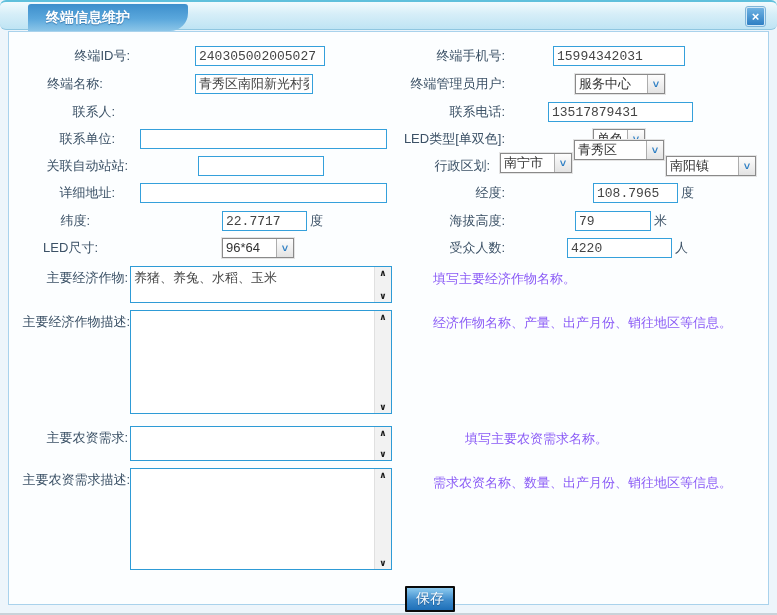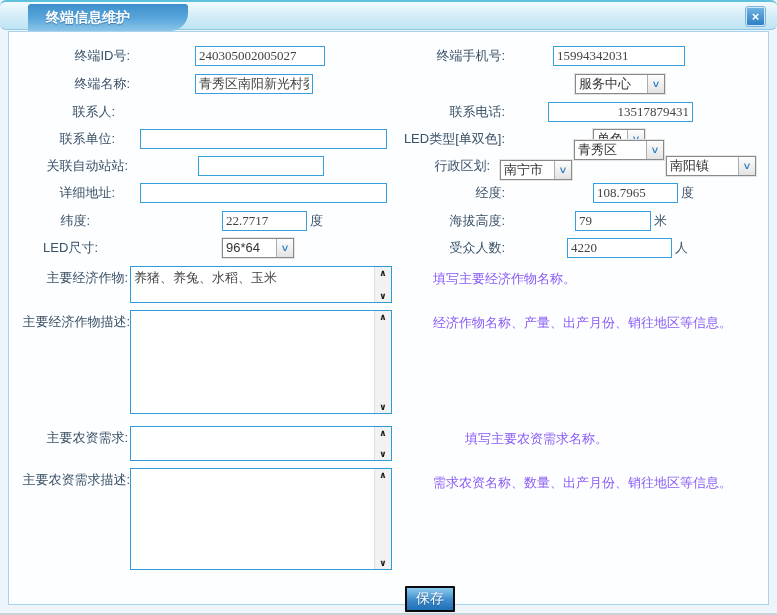--- a/index.html
+++ b/index.html
@@ -21,21 +21,21 @@
                border:1px solid #CFE8F8; outline:1px solid #7FB4D8; border-radius:2px;
                color:#fff; font-size:13px; font-weight:bold; line-height:17px; text-align:center;
                cursor:pointer; }
   
   .panel { position:absolute; left:8px; top:31px; width:761px; height:574px;
            background:#FCFEFF; border:1px solid #A9D2EC; }
   
   .lbl { position:absolute; height:20px; line-height:20px; font-size:13px; color:#3B5166;
          text-align:right; white-space:nowrap; }
   .inp { position:absolute; height:20px; border:1px solid #35A0DB; background:#fff;
-         font-size:13px; color:#444; padding:1px 3px; font-family:Liberation Serif, serif; }
+         font-size:13px; color:#444; padding:1px 3px; font-family:Liberation Mono, monospace; }
   .unit { position:absolute; height:20px; line-height:20px; font-size:13px; color:#3B5166; }
   .sel { position:absolute; height:20px; border:1px solid #8A8A8A; background:#fff;
          display:flex; align-items:stretch; cursor:pointer; box-shadow:0 0 0 1px #E3E3E3; }
   .sel-t { flex:1; font-size:13px; color:#333; line-height:18px; padding:0 2px 0 3px;
            overflow:hidden; white-space:nowrap; }
   .sel-a { width:17px; background:linear-gradient(180deg,#FDFDFD,#E3E3E3);
            border-left:1px solid #ADADAD; color:#2E7FC4; font-size:11px; font-weight:bold;
            text-align:center; line-height:18px; }
   .ta { position:absolute; border:1px solid #2E9BD6; background:#fff; display:flex; }
   .ta textarea { flex:1; border:none; outline:none; resize:none; font-size:13px; color:#444;
@@ -45,21 +45,21 @@
   .sb span { font-size:9px; font-weight:bold; color:#1A1A1A; line-height:12px; cursor:pointer; }
   .hint { position:absolute; font-size:13px; color:#8b5cf6; white-space:nowrap; }
   .save { position:absolute; left:405px; top:586px; width:50px; height:26px;
           border:2px solid #0A0A0A; border-radius:1px;
           background:linear-gradient(180deg,#8CCBF0 0%,#3E8BCB 55%,#1E6FB8 100%);
           color:#fff; font-size:14px; font-family:inherit; cursor:pointer;
           text-shadow:0 1px 1px rgba(0,40,90,.5); }
   
   #l-tid      { left:20px;  width:110px; top:46px; }
   #l-tphone   { left:380px; width:125px; top:46px; }
-  #l-tname    { left:20px;  width:110px; top:74px; }
+  #l-tname    { left:20px;  width:110px; top:74px;text-align:center; }
   #l-admin    { left:380px; width:125px; top:74px; }
   #l-contact  { left:20px;  width:95px;  top:102px; }
   #l-cphone   { left:380px; width:125px; top:102px; }
   #l-cunit    { left:20px;  width:95px;  top:129px; }
   #l-ledtype  { left:380px; width:125px; top:129px; }
   #l-astation { left:20px;  width:108px; top:156px; }
   #l-region   { left:380px; width:110px; top:156px;text-align:right; }
   #l-addr     { left:20px;  width:95px;  top:183px; }
   #l-lon      { left:380px; width:125px; top:183px; }
   #l-lat      { left:20px;  width:70px;  top:211px; }
@@ -69,25 +69,25 @@
   #l-crops    { left:20px;  width:108px; top:268px; }
   #l-cropsd   { left:10px;  width:120px; top:312px; }
   #l-needs    { left:20px;  width:108px; top:428px; }
   #l-needsd   { left:10px;  width:120px; top:470px; }
   
   #i-tid      { left:195px; top:46px;  width:130px; }
   #i-tphone   { left:553px; top:46px;  width:132px; }
   #i-tname    { left:195px; top:74px;  width:118px; }
   #s-admin    { left:575px; top:74px;  width:90px; }
   #i-contact  { left:207px; top:102px; width:105px; }
-  #i-cphone   { left:548px; top:102px; width:145px;text-align:right; }
+  #i-cphone   { left:548px; top:102px; width:145px; }
   #i-cunit    { left:140px; top:129px; width:247px; }
   #s-ledtype  { left:593px; top:129px; width:52px; }
   #i-astation { left:198px; top:156px; width:126px; }
-  #s-city     { left:500px; top:160px; width:72px; }
+  #s-city     { left:500px; top:153px; width:72px; }
   #s-district { left:574px; top:140px; width:90px; }
   #s-town     { left:666px; top:156px; width:90px; }
   #i-addr     { left:140px; top:183px; width:247px; }
   #i-lon      { left:593px; top:183px; width:85px; }
   #u-lon      { left:681px; top:183px; }
   #i-lat      { left:222px; top:211px; width:85px; }
   #u-lat      { left:310px; top:211px; }
   #i-alt      { left:575px; top:211px; width:76px; }
   #u-alt      { left:654px; top:211px; }
   #s-ledsize  { left:222px; top:238px; width:72px; }
@@ -118,20 +118,21 @@
 
   <div class="panel"></div>
 
   <div class="lbl" id="l-tid">终端ID号:</div>
   <input class="inp" id="i-tid" value="240305002005027" style="">
   <div class="lbl" id="l-tphone">终端手机号:</div>
   <input class="inp" id="i-tphone" value="15994342031" style="">
 
   <div class="lbl" id="l-tname">终端名称:</div>
   <input class="inp" id="i-tname" value="青秀区南阳新光村委" style="">
+  <div class="lbl" id="l-admin">终端管理员用户:</div>
   <div class="sel" id="s-admin">
     <span class="sel-t">服务中心</span>
     <span class="sel-a">˅</span>
   </div>
 
   <div class="lbl" id="l-contact">联系人:</div>
   <div class="lbl" id="l-cphone">联系电话:</div>
   <input class="inp" id="i-cphone" value="13517879431" style="">
 
   <div class="lbl" id="l-cunit">联系单位:</div>

